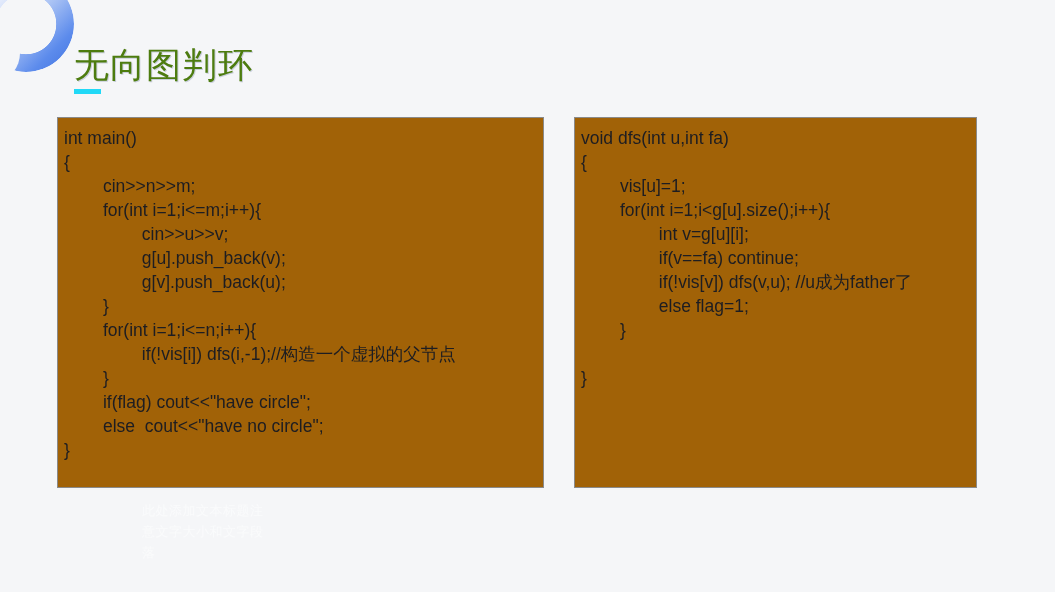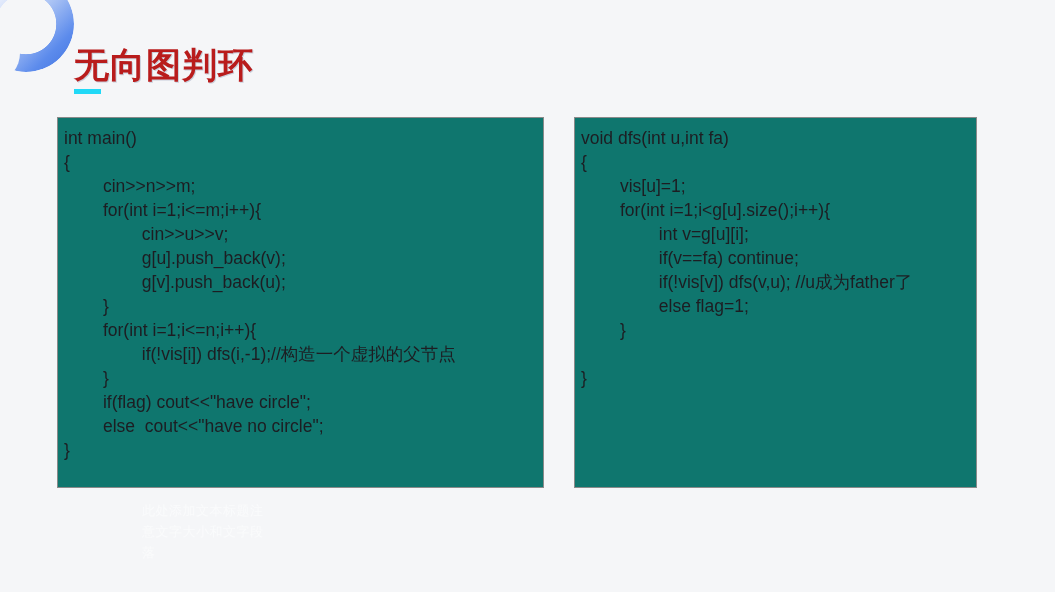--- a/index.html
+++ b/index.html
@@ -39,40 +39,40 @@
 
   
   #title-block {
     position: absolute;
     left: 74px;
     top: 46px;
   }
   #page-title {
     font-family: "Liberation Serif", serif;
     font-size: 35px;
-    font-weight: 700;
-    color: #b91c1c;
+    font-weight: 400;
+    color: #4d7c0f;
     letter-spacing: 1px;
     line-height: 40px;
     white-space: nowrap;
     text-shadow: 1px 1px 0 rgba(120,135,165,0.35);
   }
   #title-underline {
     margin-top: 3px;
     width: 27px;
     height: 5px;
     background: #21d9f7;
   }
 
   
   .code-box {
     position: absolute;
     top: 117px;
     height: 371px;
-    background: #0f766e;
+    background: #a16207;
     border: 1px solid #8a8a8a;
     box-sizing: border-box;
     overflow: hidden;
   }
   #code-box-left  { left: 57px;  width: 487px; }
   #code-box-right { left: 574px; width: 403px; }
 
   .code-text {
     margin: 0;
     padding: 8px 4px 0 6px;

